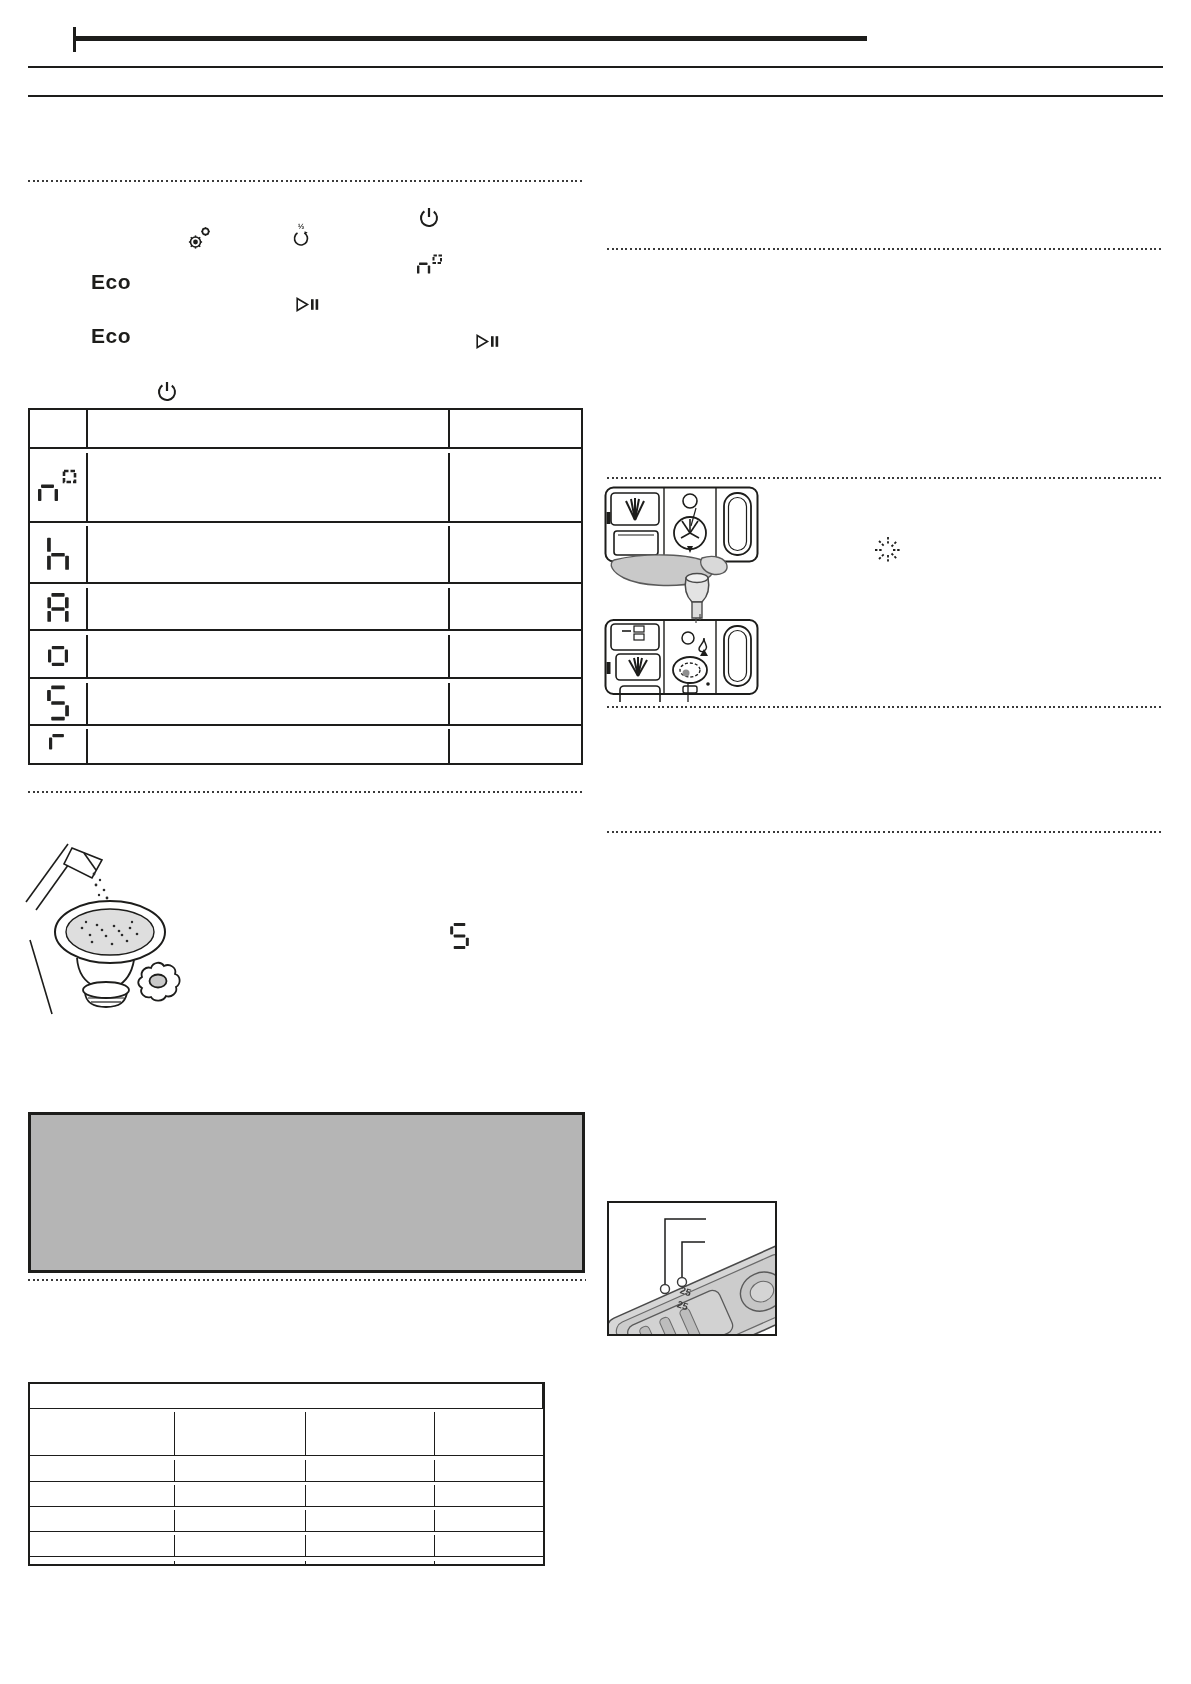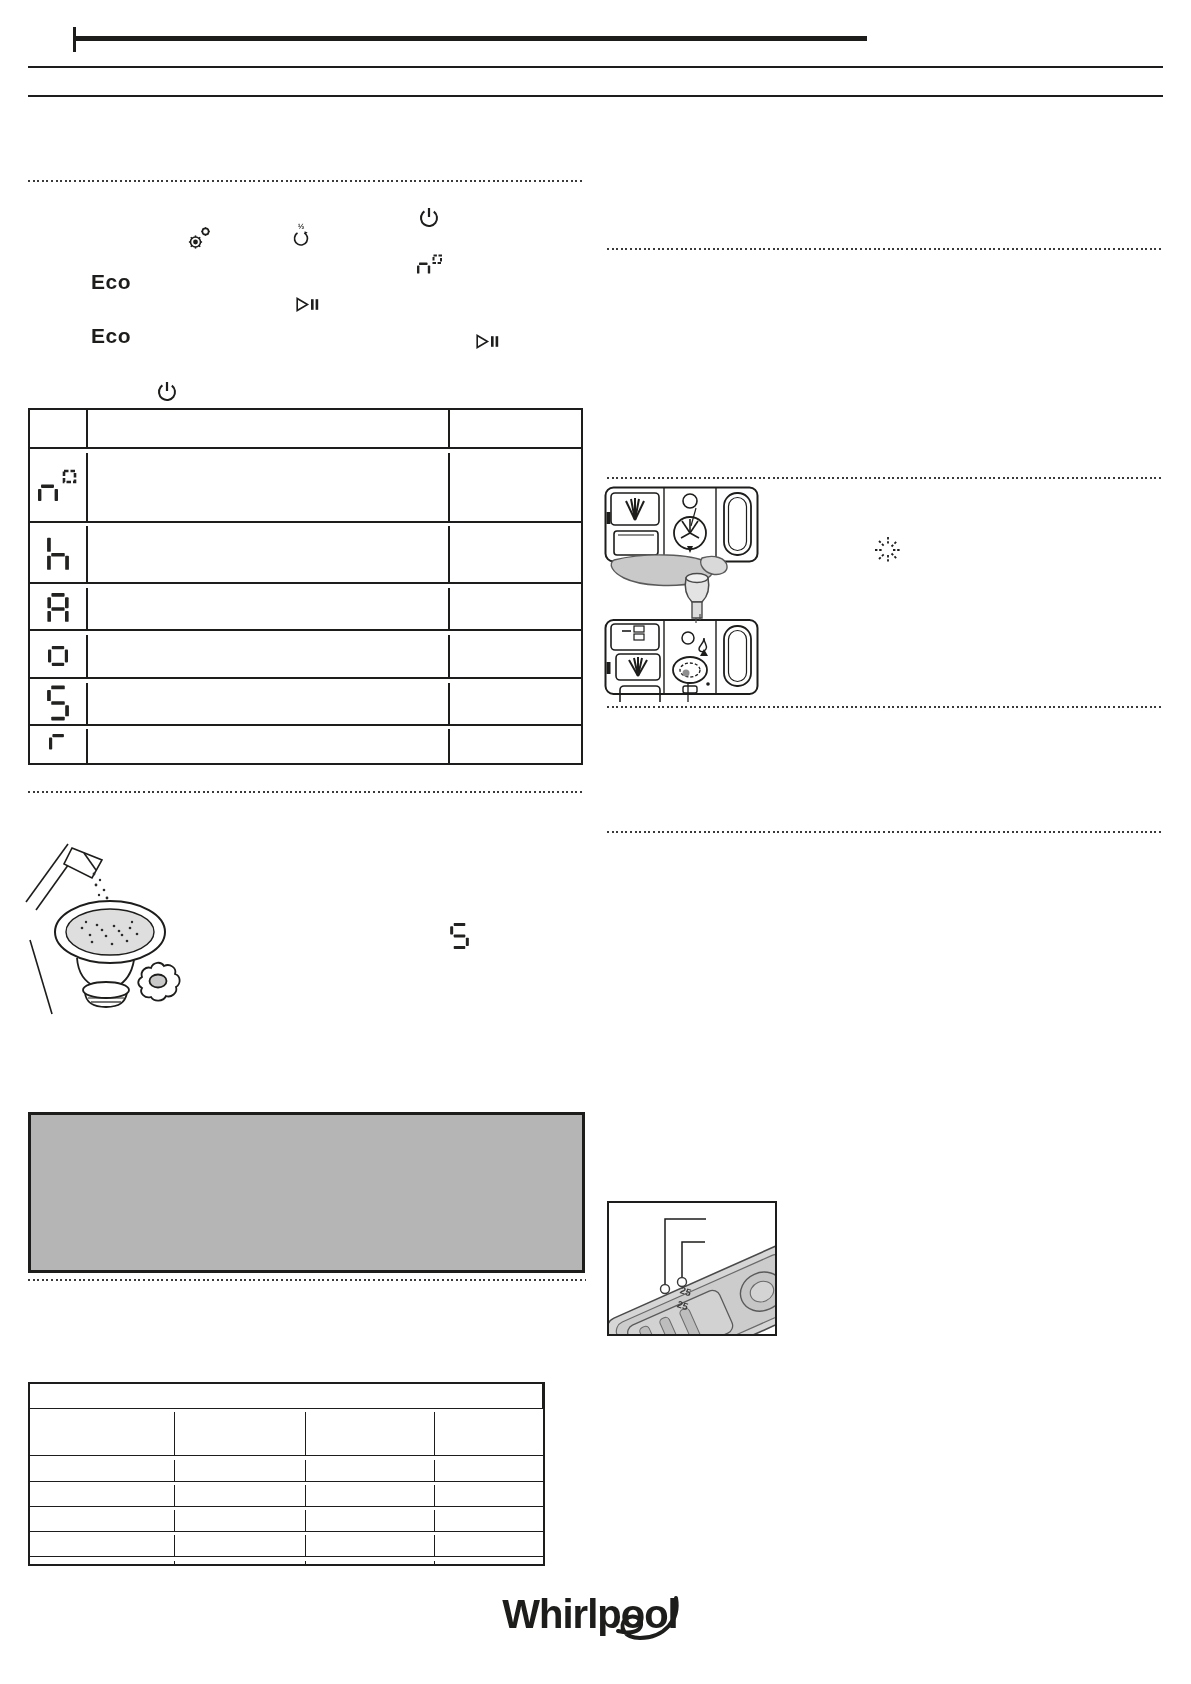--- a/index.html
+++ b/index.html
@@ -440,20 +440,14 @@
         <path d="M58 88 L58 18 L99 18" fill="none" stroke="#1d1d1b" stroke-width="1.5"></path>
         <path d="M75 81 L75 41 L98 41" fill="none" stroke="#1d1d1b" stroke-width="1.5"></path>
         <circle cx="58" cy="88" r="4.5" fill="#ffffff" stroke="#3a3a3a" stroke-width="1.4"></circle>
         <circle cx="75" cy="81" r="4.5" fill="#ffffff" stroke="#3a3a3a" stroke-width="1.4"></circle>
       </g>
     </svg>
     <span class="lbl25" style="left:73px;top:85px;">25</span>
     <span class="lbl25" style="left:70px;top:99px;">25</span>
   </div>
 
-  <div class="abs" style="left:468px;top:1586px;width:256px;height:64px;">
-    <svg width="256" height="64" viewBox="0 0 256 64">
-      <text x="122" y="42" text-anchor="middle" class="brand" font-family="Liberation Sans, sans-serif" font-weight="bold" font-size="40" letter-spacing="-1" fill="#1d1d1b">Whirlpool</text>
-      <path d="M208 12 C212 34 196 52 172 52 C156 52 150 40 158 33 C164 28 174 31 173 39 C172 46 162 48 150 45" fill="none" stroke="#1d1d1b" stroke-width="4" stroke-linecap="round"></path>
-    </svg>
-  </div>
 
 </div>
 
 </body></html>

